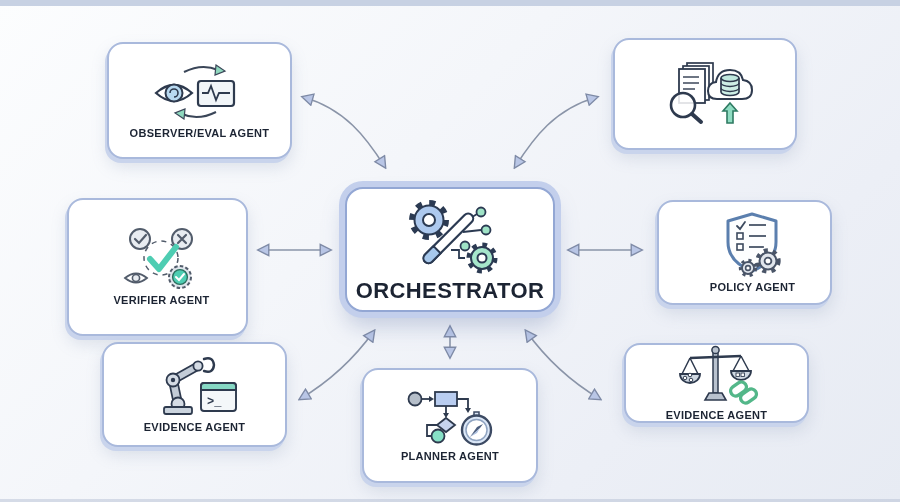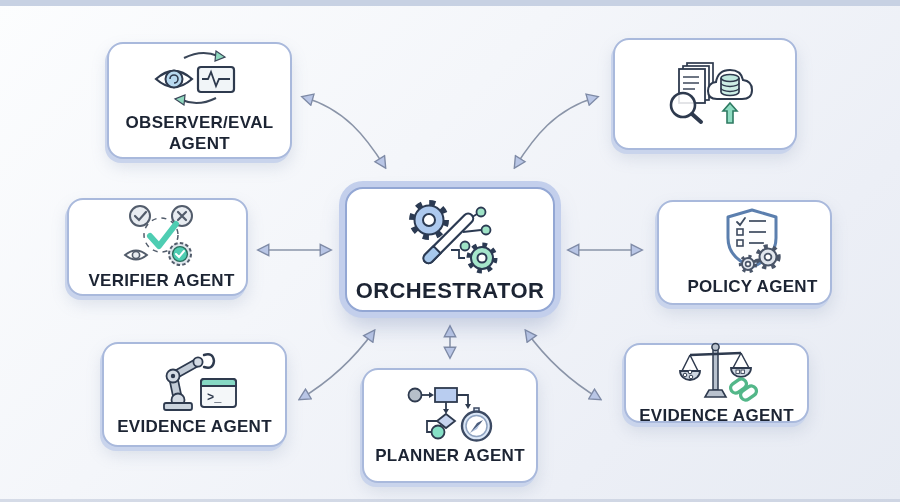--- a/index.html
+++ b/index.html
@@ -16,21 +16,21 @@
     border:2px solid #a9b9dc;border-radius:16px;
     box-shadow:-2px 4px 0 0 #c9d4ec, 0 8px 16px rgba(125,140,175,.22);
     display:flex;flex-direction:column;align-items:center;justify-content:center;
     gap:4px;box-sizing:border-box;padding:6px 8px;
   }
   .node.center{
     border:2px solid #93a7d4;border-radius:18px;
     box-shadow:0 0 0 6px #c3cfec, 0 14px 22px rgba(110,130,175,.35);
   }
   .label{
-    font-weight:bold;color:#1c2433;font-size:17px;line-height:1.22;
+    font-weight:bold;color:#1c2433;font-size:11px;line-height:1.22;
     text-align:center;letter-spacing:.3px;
   }
   .center .label{font-size:22px;letter-spacing:.4px;}
   .icon{flex:0 0 auto;}
 </style>
 </head>
 <body>
 
 <div class="stage">
   <div class="top-band"></div>
@@ -78,21 +78,21 @@
       <circle cx="28" cy="44" r="12" fill="rgba(255,255,255,.85)" stroke="#2e3a4e" stroke-width="2.6"></circle>
       <line x1="37" y1="53" x2="46" y2="61" stroke="#2e3a4e" stroke-width="4" stroke-linecap="round"></line>
       <path d="M62,38 q-9,0 -9,-8 q0,-8 8,-9 q2,-12 14,-12 q11,0 13,10 q9,1 9,10 q0,9 -10,9 z" fill="#ffffff" stroke="#2e3a4e" stroke-width="2"></path>
       <path d="M66,17 v14 a9,3.5 0 0 0 18,0 v-14" fill="#cdeee6" stroke="#2e3a4e" stroke-width="1.7"></path>
       <ellipse cx="75" cy="17" rx="9" ry="3.5" fill="#bfe7de" stroke="#2e3a4e" stroke-width="1.7"></ellipse>
       <path d="M66,22 a9,3.5 0 0 0 18,0 M66,27 a9,3.5 0 0 0 18,0" fill="none" stroke="#2e3a4e" stroke-width="1.3"></path>
       <polygon points="75,42 82,50 78,50 78,62 72,62 72,50 68,50" fill="#8fdcc2" stroke="#2e7a62" stroke-width="1.6"></polygon>
     </svg>
   </div>
 
-  <div class="node" style="left:67px;top:198px;width:181px;height:98px;padding-left:16px;">
+  <div class="node" style="left:67px;top:198px;width:181px;height:138px;padding-left:16px;">
     <svg class="icon" width="86" height="64" viewBox="0 0 86 64">
       <circle cx="42" cy="32" r="17" fill="none" stroke="#525c6b" stroke-width="1.5" stroke-dasharray="5 5"></circle>
       <circle cx="21" cy="13" r="10" fill="#e8ecf1" stroke="#525c6b" stroke-width="2"></circle>
       <polyline points="16,13 20,17 27,9" fill="none" stroke="#525c6b" stroke-width="2.2" stroke-linecap="round"></polyline>
       <circle cx="63" cy="13" r="10" fill="#e8ecf1" stroke="#525c6b" stroke-width="2"></circle>
       <path d="M59,9 l8,8 M67,9 l-8,8" stroke="#525c6b" stroke-width="2.2" stroke-linecap="round"></path>
       <polyline points="31,33 40,43 57,21" fill="none" stroke="#4ecdb2" stroke-width="6" stroke-linecap="round" stroke-linejoin="round"></polyline>
       <path d="M6,52 Q17,43 28,52 Q17,61 6,52 Z" fill="#ffffff" stroke="#525c6b" stroke-width="1.8"></path>
       <circle cx="17" cy="52" r="3.6" fill="#e8ecf1" stroke="#525c6b" stroke-width="1.6"></circle>
       <circle cx="61" cy="51" r="11" fill="#dfe5ec" stroke="#525c6b" stroke-width="2" stroke-dasharray="3.5 2.2"></circle>

